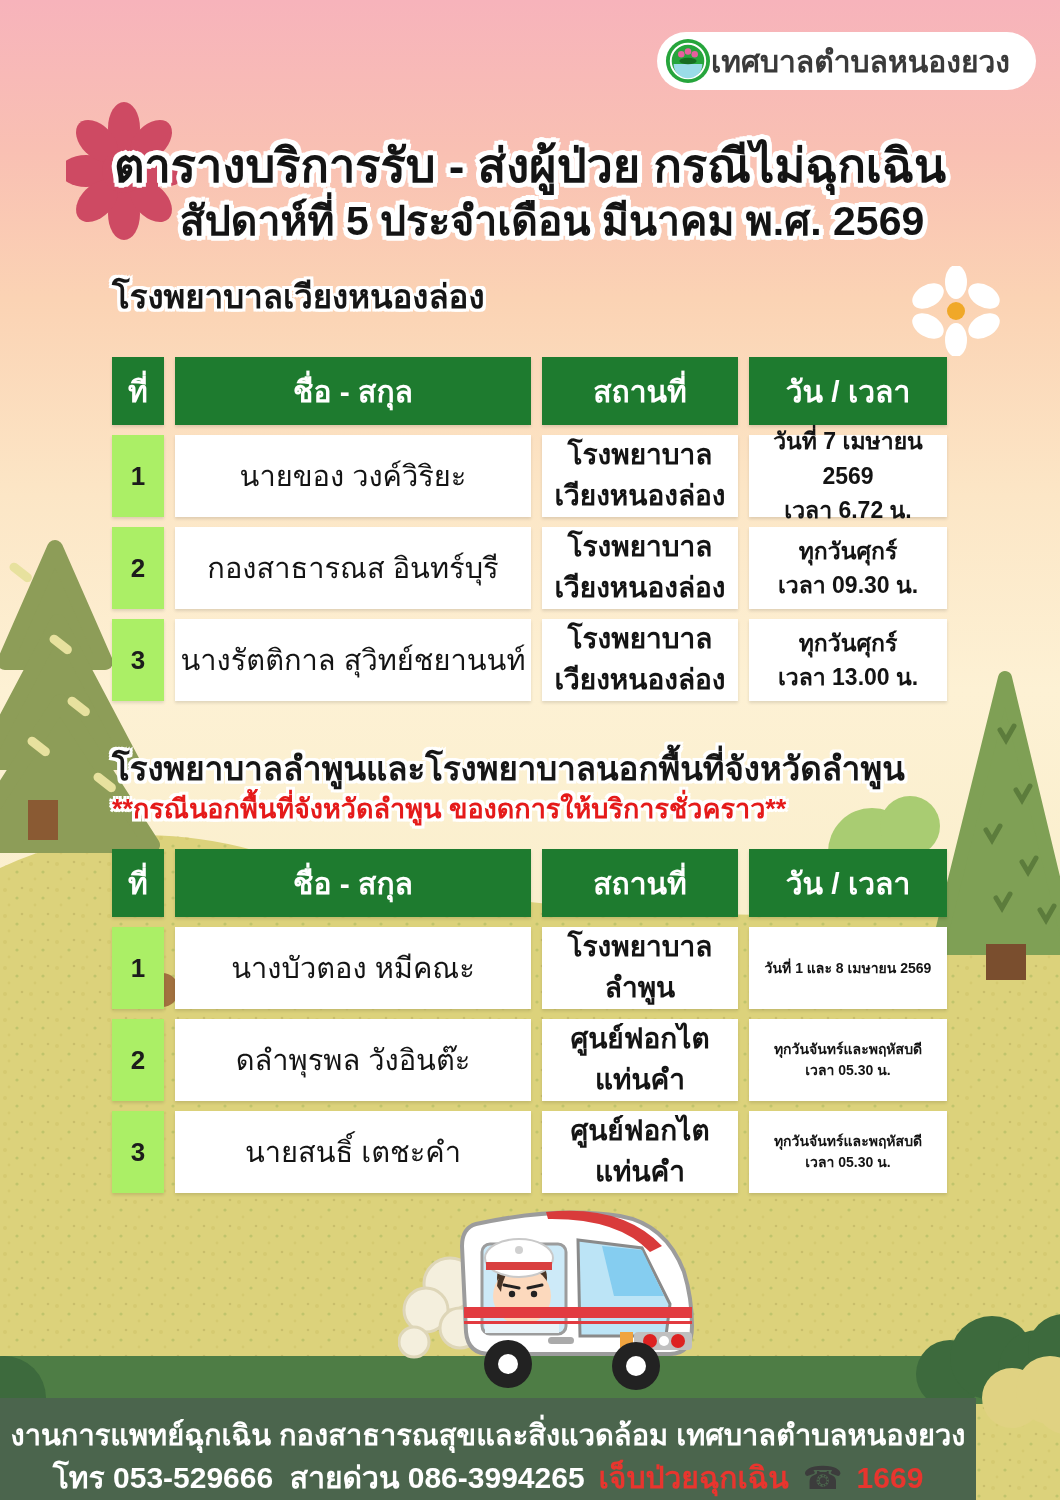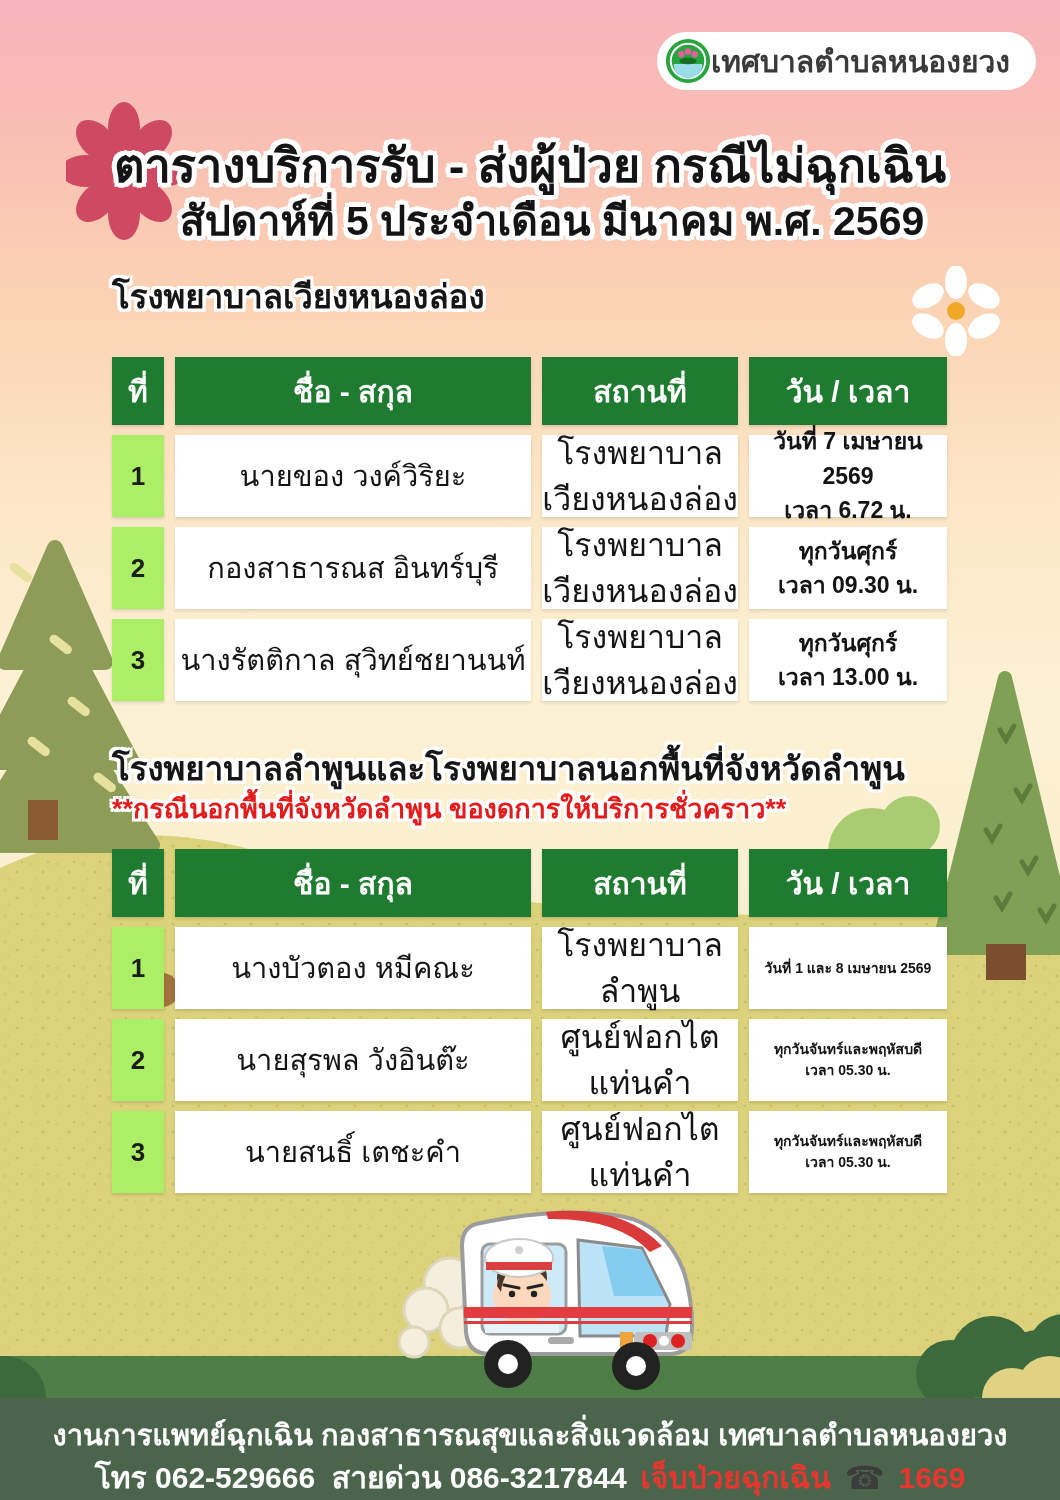--- a/index.html
+++ b/index.html
@@ -22,26 +22,26 @@
   .tbl{position:absolute;left:112px;width:836px;display:grid;
     grid-template-columns:52px 356px 196px 198px;grid-template-rows:68px 82px 82px 82px;
     column-gap:11px;row-gap:10px;z-index:3;}
   .th{background:#1e7b2f;color:#ffffff;font-size:30px;font-weight:600;
     display:flex;align-items:center;justify-content:center;box-shadow:0 2px 3px rgba(0,0,0,.12);}
   .num{background:#abef66;color:#1c1c1c;font-size:26px;font-weight:700;
     display:flex;align-items:center;justify-content:center;box-shadow:0 2px 3px rgba(0,0,0,.12);}
   .cell{background:#ffffff;color:#141414;display:flex;align-items:center;justify-content:center;
     text-align:center;box-shadow:0 2px 3px rgba(0,0,0,.12);}
   .name{font-size:29px;font-weight:400;}
-  .place{font-size:32px;font-weight:400;line-height:1.45;}
+  .place{font-size:28px;font-weight:700;line-height:1.45;}
   .dt{font-size:23px;font-weight:600;line-height:1.5;}
   .t2 .dt{font-size:14px;}
   .pre{white-space:pre-line;}
   
-  .footer{position:absolute;left:0;top:1398px;width:1060px;height:102px;background:#4b654d;z-index:4;}
+  .footer{position:absolute;left:0;top:1398px;width:976px;height:102px;background:#4b654d;z-index:4;}
   .footer-line1{position:absolute;top:14px;left:0;right:0;text-align:center;color:#ffffff;font-size:29px;font-weight:700;}
   .footer-line2{position:absolute;top:56px;left:0;right:0;display:flex;justify-content:center;align-items:center;gap:14px;font-size:30px;font-weight:700;}
   .white-text{color:#ffffff;white-space:pre;}
   .red-text{color:#e8352e;}
   .phone-glyph{color:#3c3c3c;font-size:32px;line-height:1;}
   .amb{position:absolute;left:398px;top:1186px;z-index:2;}
   .flower-pink{position:absolute;left:66px;top:100px;z-index:2;}
   .daisy{position:absolute;left:902px;top:266px;z-index:2;}
 </style>
 </head>
@@ -186,21 +186,21 @@
     <div class="th">ชื่อ - สกุล</div>
     <div class="th">สถานที่</div>
     <div class="th">วัน / เวลา</div>
 
     <div class="num">1</div>
     <div class="cell name">นางบัวตอง หมีคณะ</div>
     <div class="cell place pre">โรงพยาบาลลำพูน</div>
     <div class="cell dt pre">วันที่ 1 และ 8 เมษายน 2569</div>
 
     <div class="num">2</div>
-    <div class="cell name">นายสุรพล วังอินต๊ะ</div>
+    <div class="cell name">ดลำพุรพล วังอินต๊ะ</div>
     <div class="cell place pre">ศูนย์ฟอกไต
 แท่นคำ</div>
     <div class="cell dt pre">ทุกวันจันทร์และพฤหัสบดี
 เวลา 05.30 น.</div>
 
     <div class="num">3</div>
     <div class="cell name">นายสนธิ์ เตชะคำ</div>
     <div class="cell place pre">ศูนย์ฟอกไต
 แท่นคำ</div>
     <div class="cell dt pre">ทุกวันจันทร์และพฤหัสบดี
@@ -243,20 +243,20 @@
     <circle cx="266" cy="155" r="5" fill="#ffffff"></circle>
     <circle cx="110" cy="178" r="24" fill="#222222"></circle>
       <circle cx="110" cy="178" r="10" fill="#ffffff"></circle>
     <circle cx="238" cy="180" r="24" fill="#222222"></circle>
       <circle cx="238" cy="180" r="10" fill="#ffffff"></circle>
   </svg>
 
   <div class="footer">
     <div class="footer-line1">งานการแพทย์ฉุกเฉิน กองสาธารณสุขและสิ่งแวดล้อม เทศบาลตำบลหนองยวง</div>
     <div class="footer-line2">
-      <span class="white-text">โทร 062-529666  สายด่วน 086-3217844</span>
+      <span class="white-text">โทร 053-529666  สายด่วน 086-3994265</span>
       <span class="red-text">เจ็บป่วยฉุกเฉิน</span>
       <span class="phone-glyph">☎</span>
       <span class="red-text">1669</span>
     </div>
   </div>
 
 </div>
 
 </body></html>

